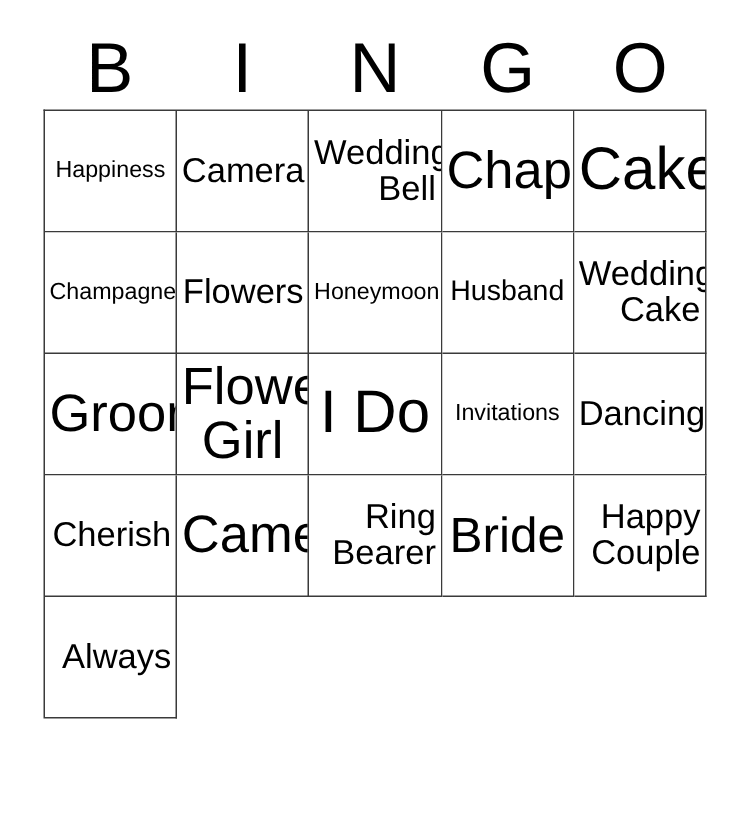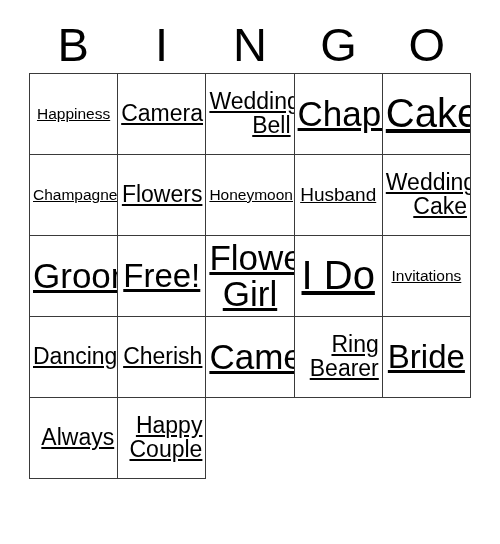--- a/index.html
+++ b/index.html
@@ -50,21 +50,20 @@
     top: 73px;
     width: 442px;
     height: 406px;
     box-sizing: border-box;
     border-top: 1.4px solid #3a3a3a;
     border-left: 1.4px solid #3a3a3a;
     display: grid;
     grid-template-columns: repeat(5, 1fr);
     grid-template-rows: repeat(5, 1fr);
     background: #ffffff;
-    text-decoration: underline;
   }
 
   .cell {
     box-sizing: border-box;
     border-right: 1.4px solid #3a3a3a;
     border-bottom: 1.4px solid #3a3a3a;
     display: flex;
     align-items: center;
     justify-content: center;
     text-align: center;
@@ -132,23 +131,20 @@
       <div class="cell sz-sm">
         <span class="cell-text">Husband</span>
       </div>
       <div class="cell sz-md">
         <span class="cell-text">Wedding
 Cake</span>
       </div>
       <div class="cell sz-lg">
         <span class="cell-text">Groom</span>
       </div>
-      <div class="cell sz-xl">
-        <span class="cell-text">Free!</span>
-      </div>
       <div class="cell sz-lg">
         <span class="cell-text">Flower
 Girl</span>
       </div>
       <div class="cell sz-xxl">
         <span class="cell-text">I Do</span>
       </div>
       <div class="cell sz-xs">
         <span class="cell-text">Invitations</span>
       </div>
@@ -162,21 +158,21 @@
         <span class="cell-text">Camera</span>
       </div>
       <div class="cell sz-md">
         <span class="cell-text">Ring
 Bearer</span>
       </div>
       <div class="cell sz-xl">
         <span class="cell-text">Bride</span>
       </div>
       <div class="cell sz-md">
-        <span class="cell-text">Always</span>
+        <span class="cell-text">Happy
+Couple</span>
       </div>
       <div class="cell sz-md">
-        <span class="cell-text">Happy
-Couple</span>
+        <span class="cell-text">Always</span>
       </div>
     </div>
 
 </div>
 
 </body></html>

